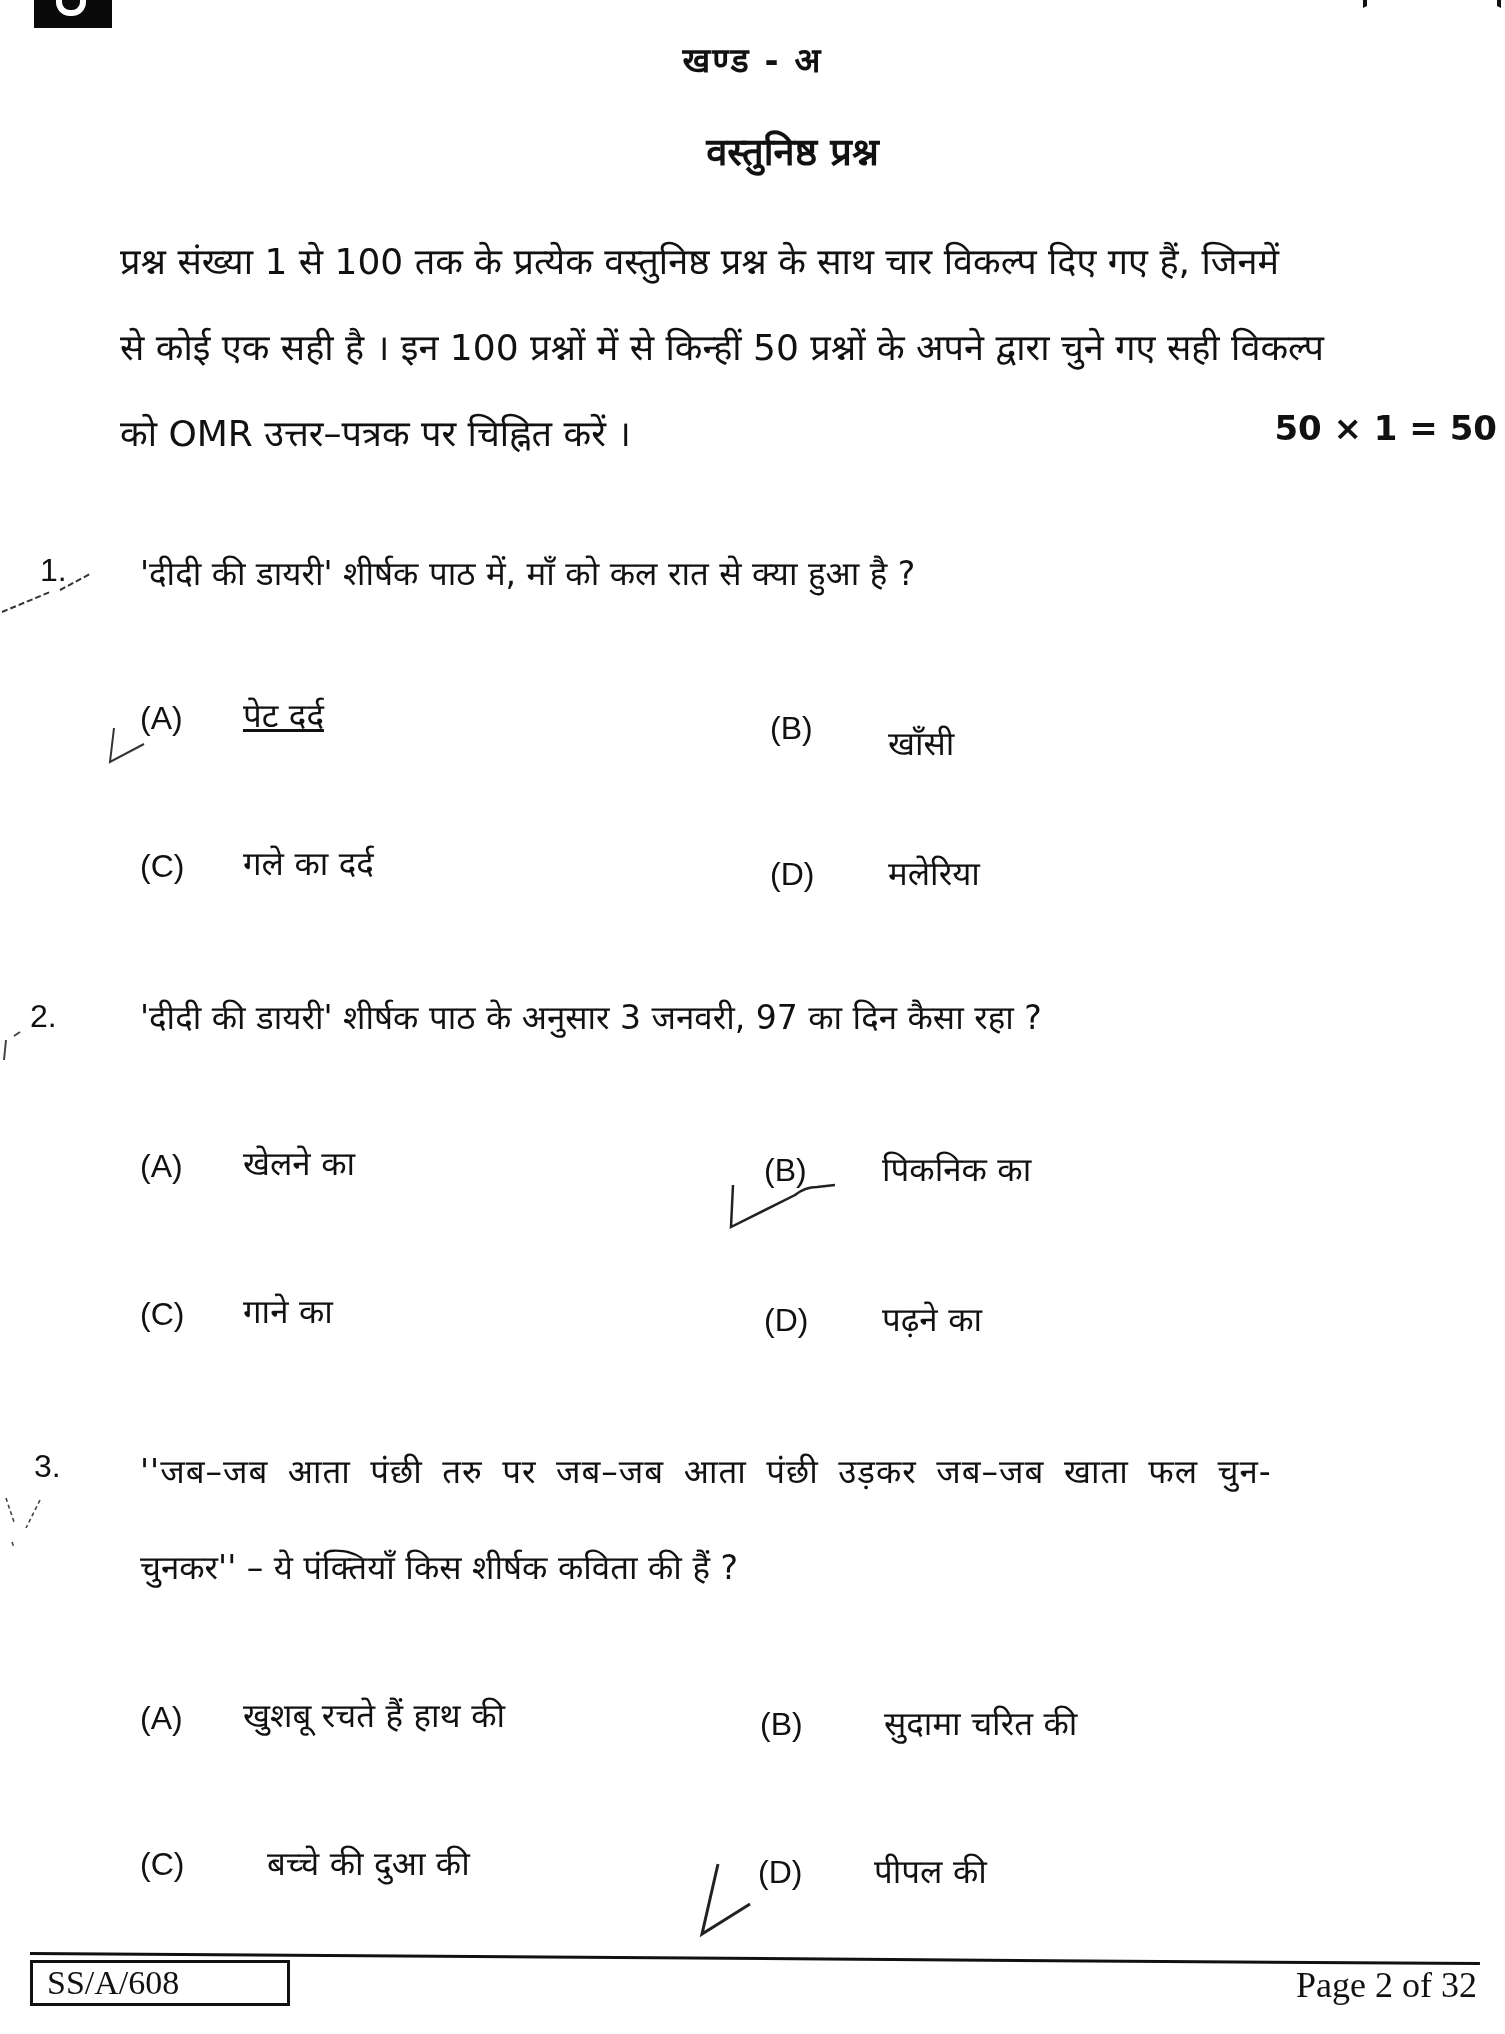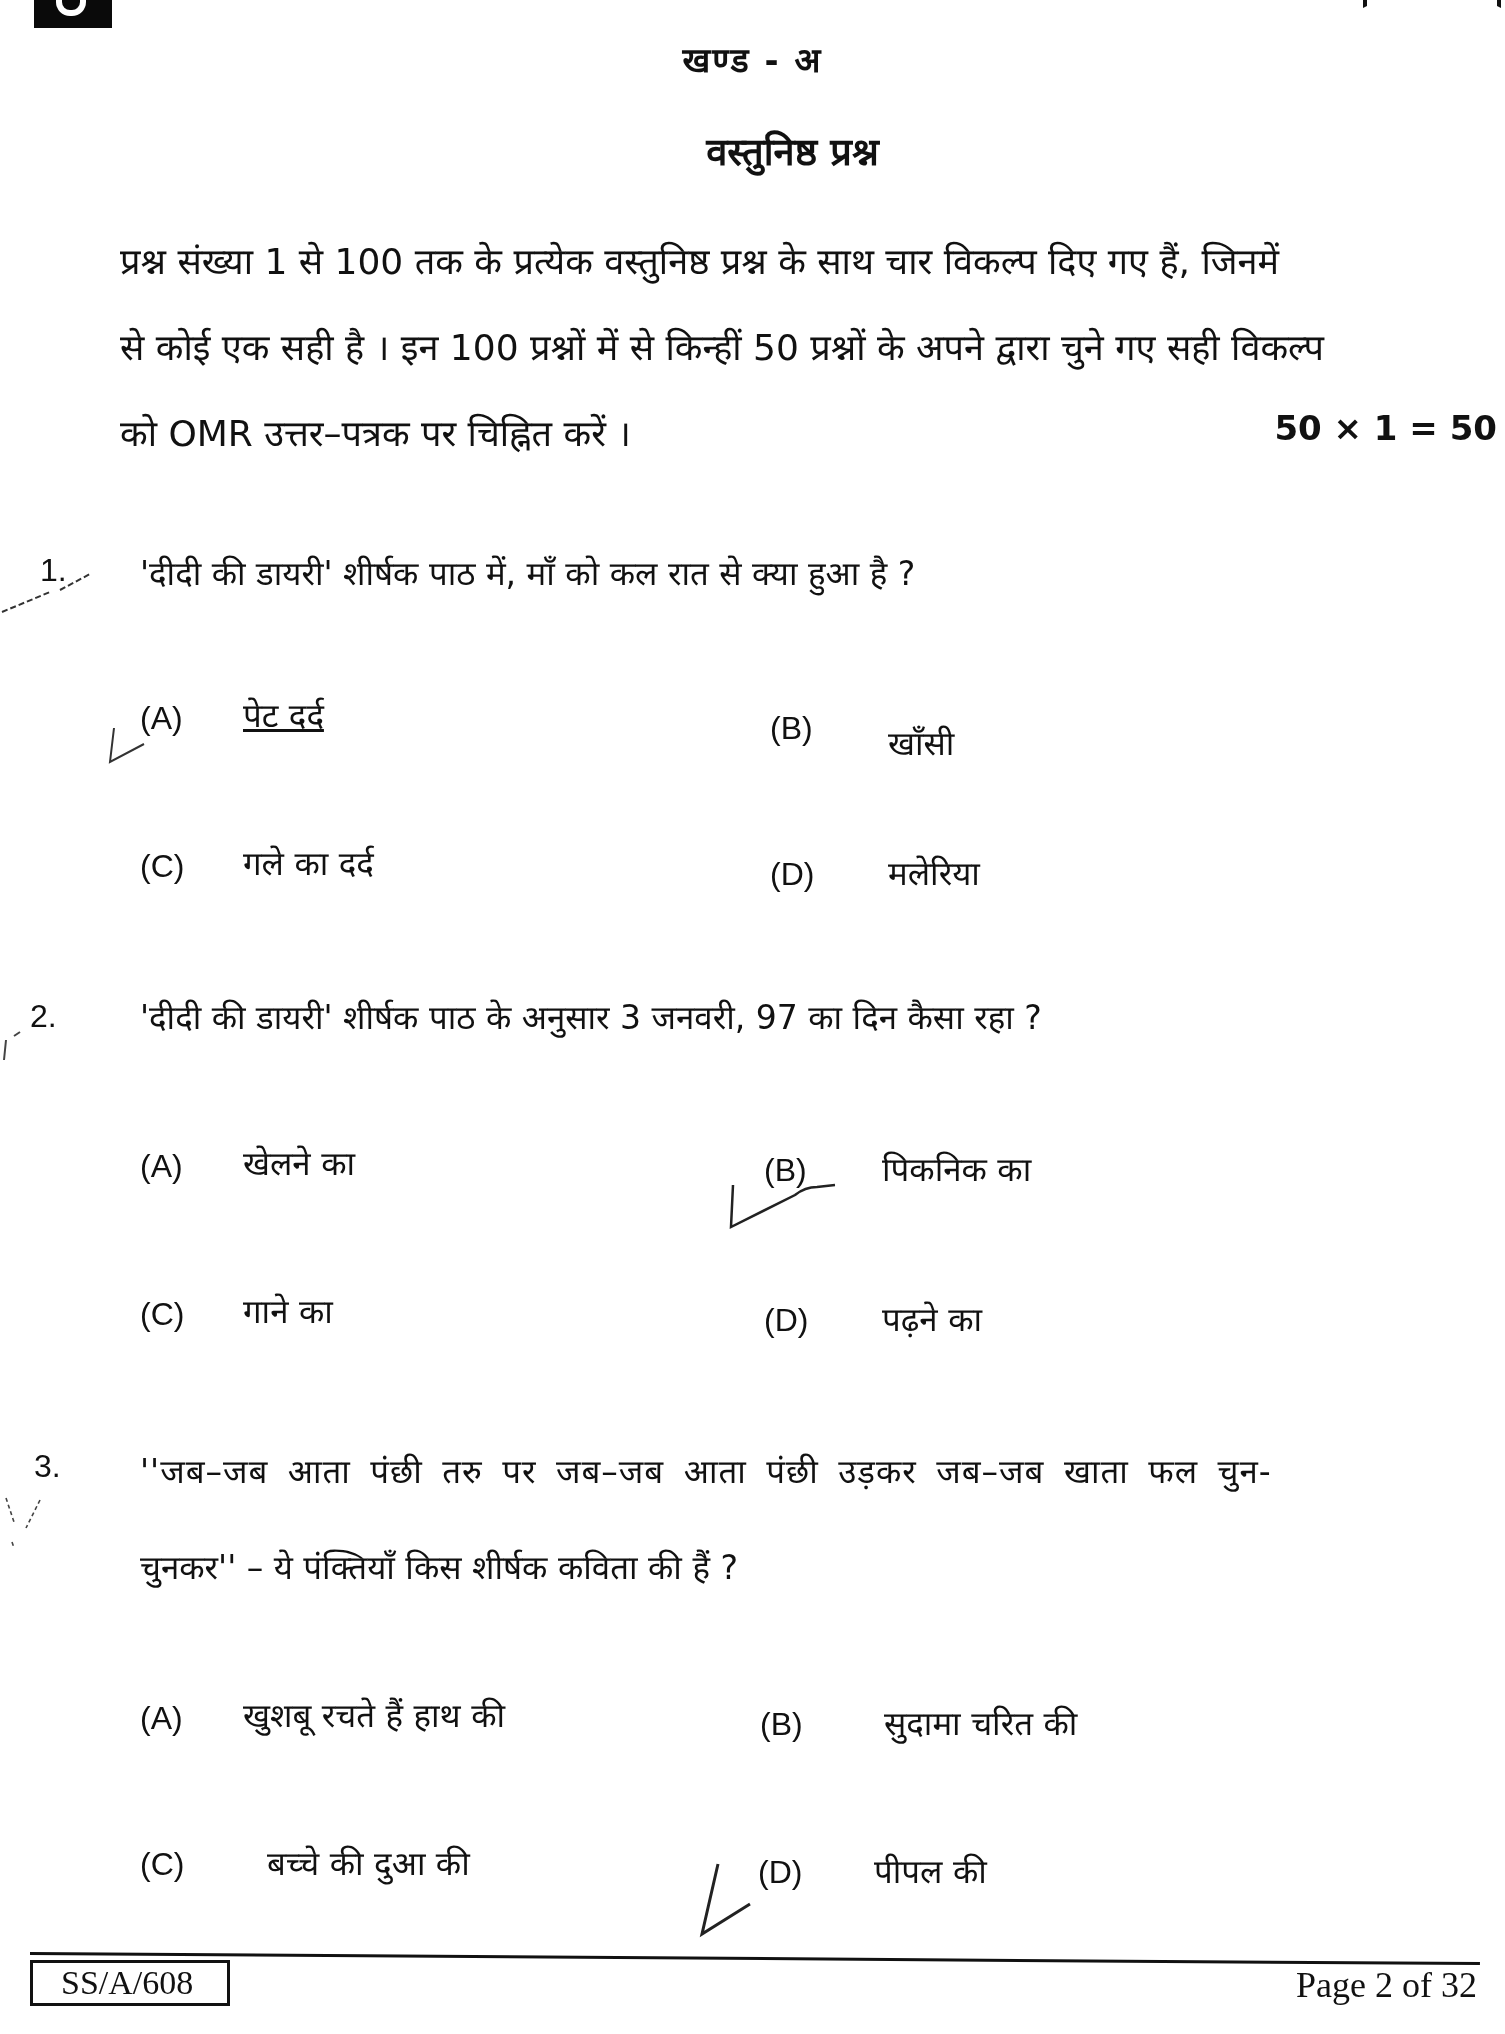--- a/index.html
+++ b/index.html
@@ -75,27 +75,27 @@
       pointer-events: none;
     }
 
     .footer-rule {
       left: 30px; top: 1952px; width: 1450px; height: 0;
       border-top: 3px solid #111;
       transform: rotate(0.4deg);
       transform-origin: left;
     }
     .paper-code {
-      left: 30px; top: 1960px; width: 200px; height: 46px;
+      left: 30px; top: 1960px; width: 260px; height: 46px;
       border: 3px solid #111;
       box-sizing: border-box;
       font-family: "Liberation Serif", serif;
       font-size: 34px;
       line-height: 40px;
-      padding-left: 28px;
+      padding-left: 14px;
     }
     .page-number {
       right: 28px; top: 1964px;
       font-family: "Liberation Serif", serif;
       font-size: 36px;
     }
   </style>
 </head>
 <body>
 

